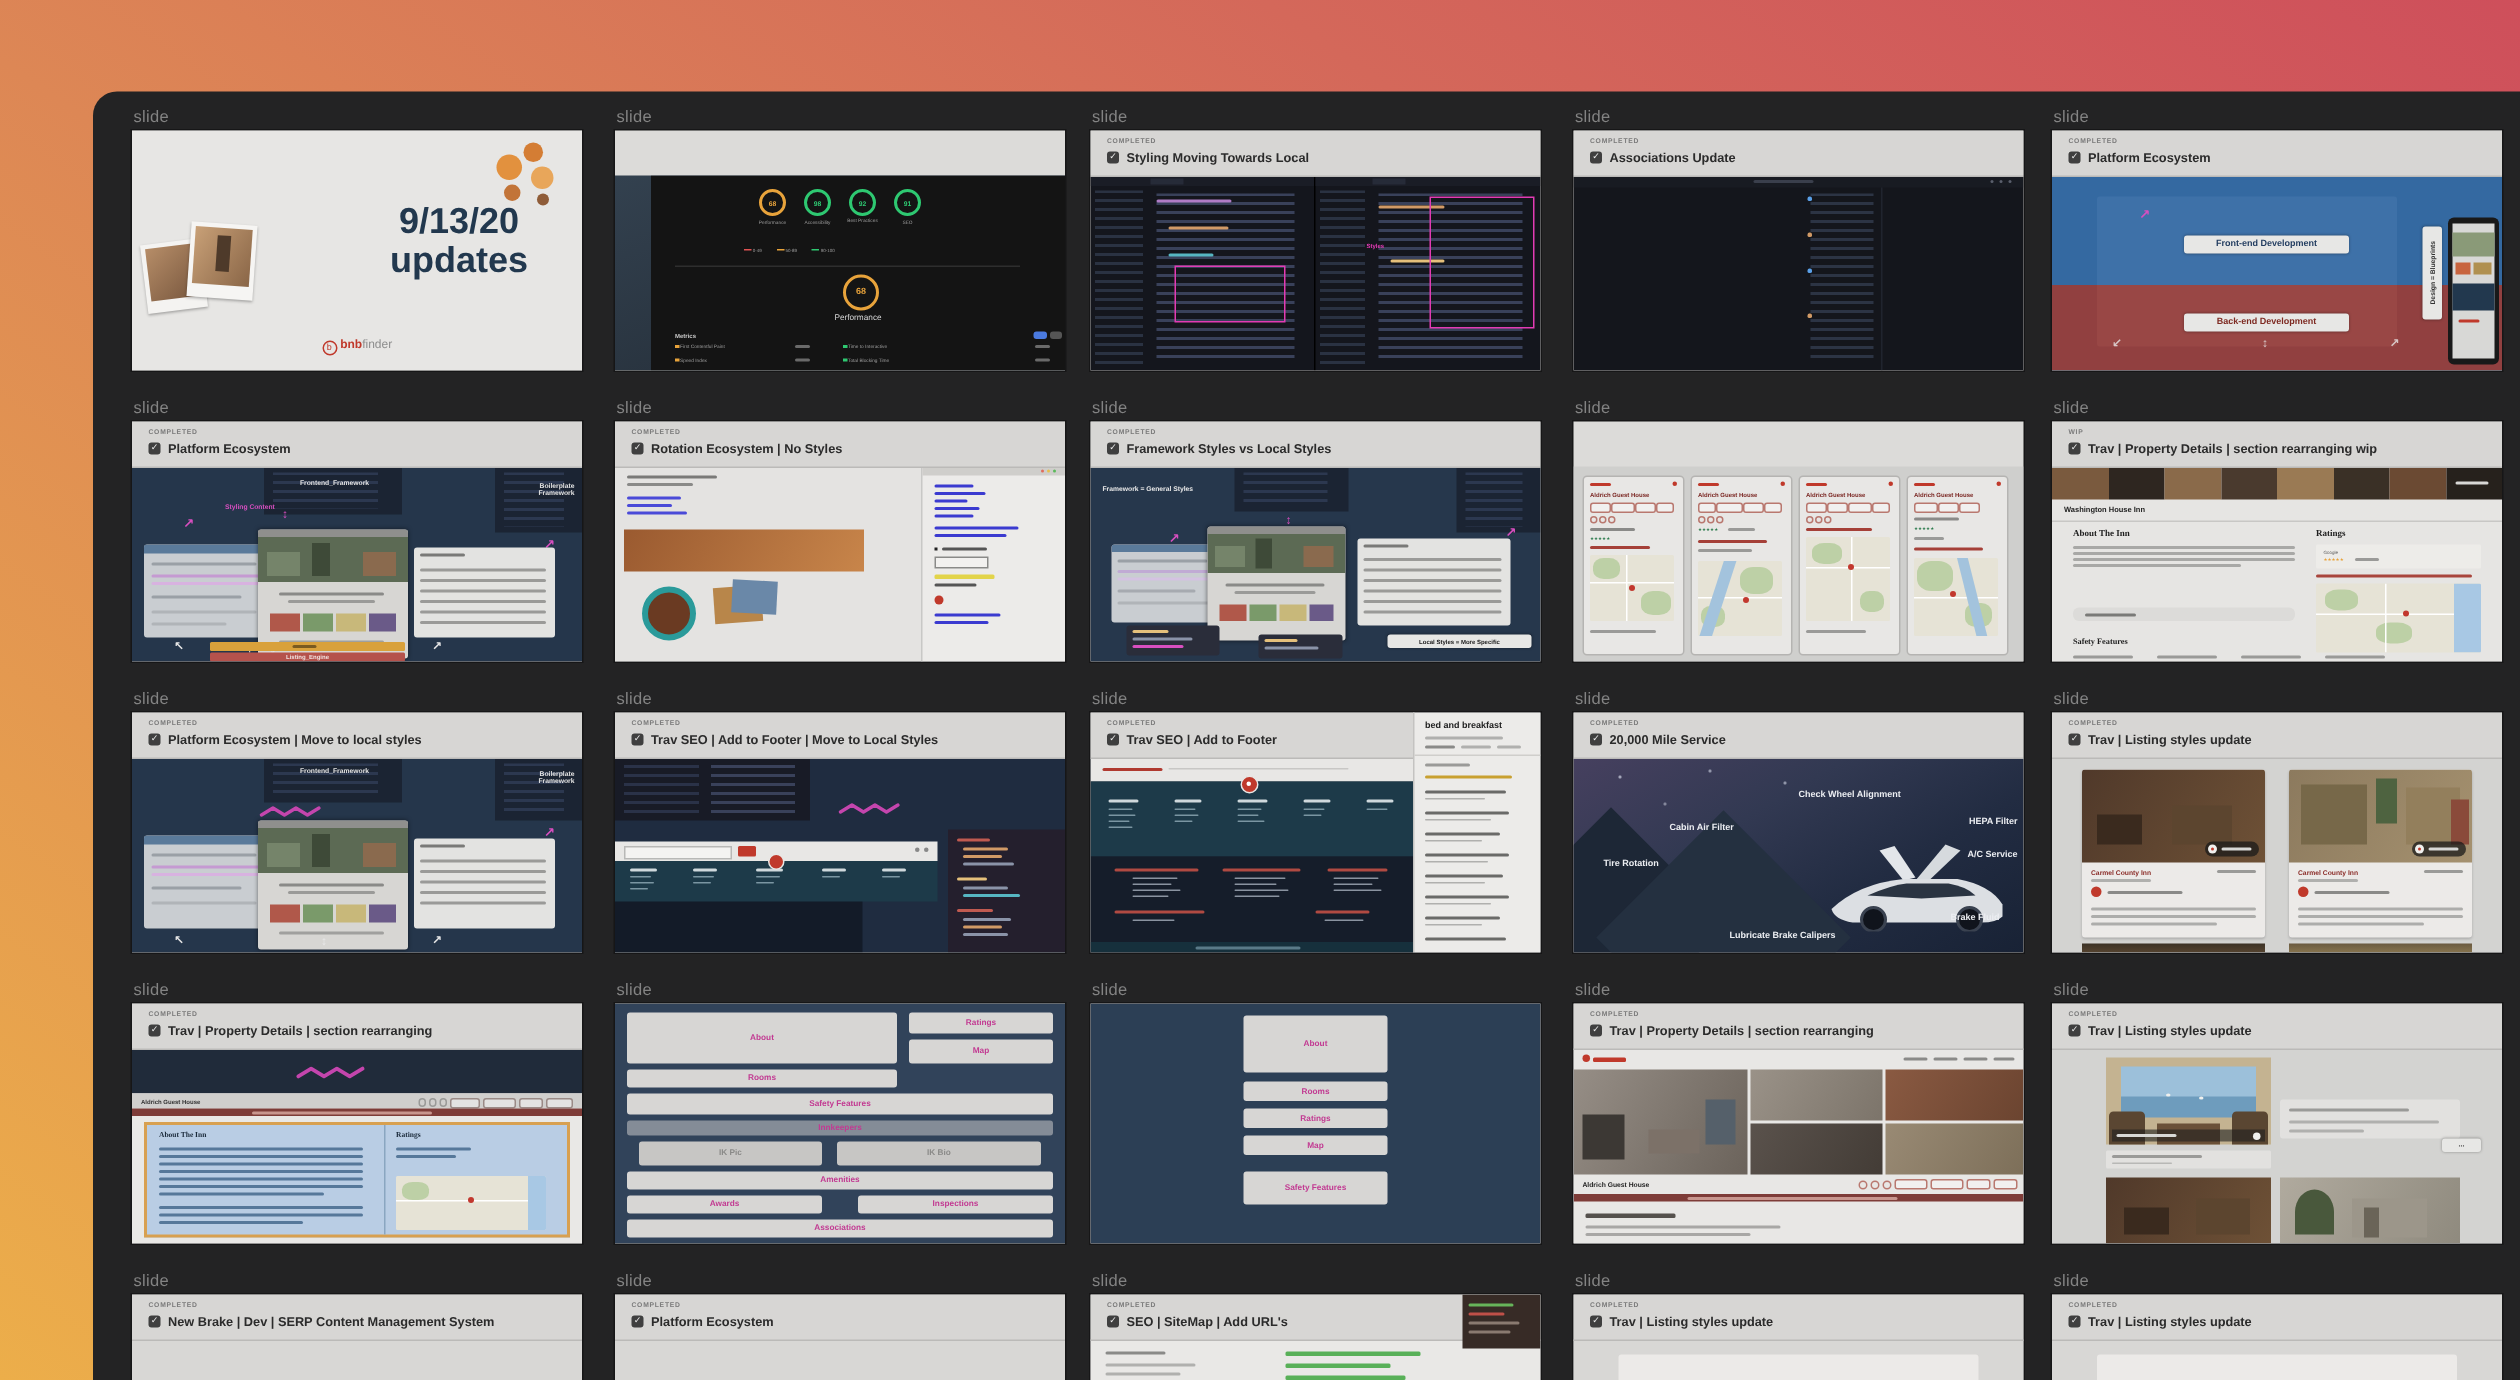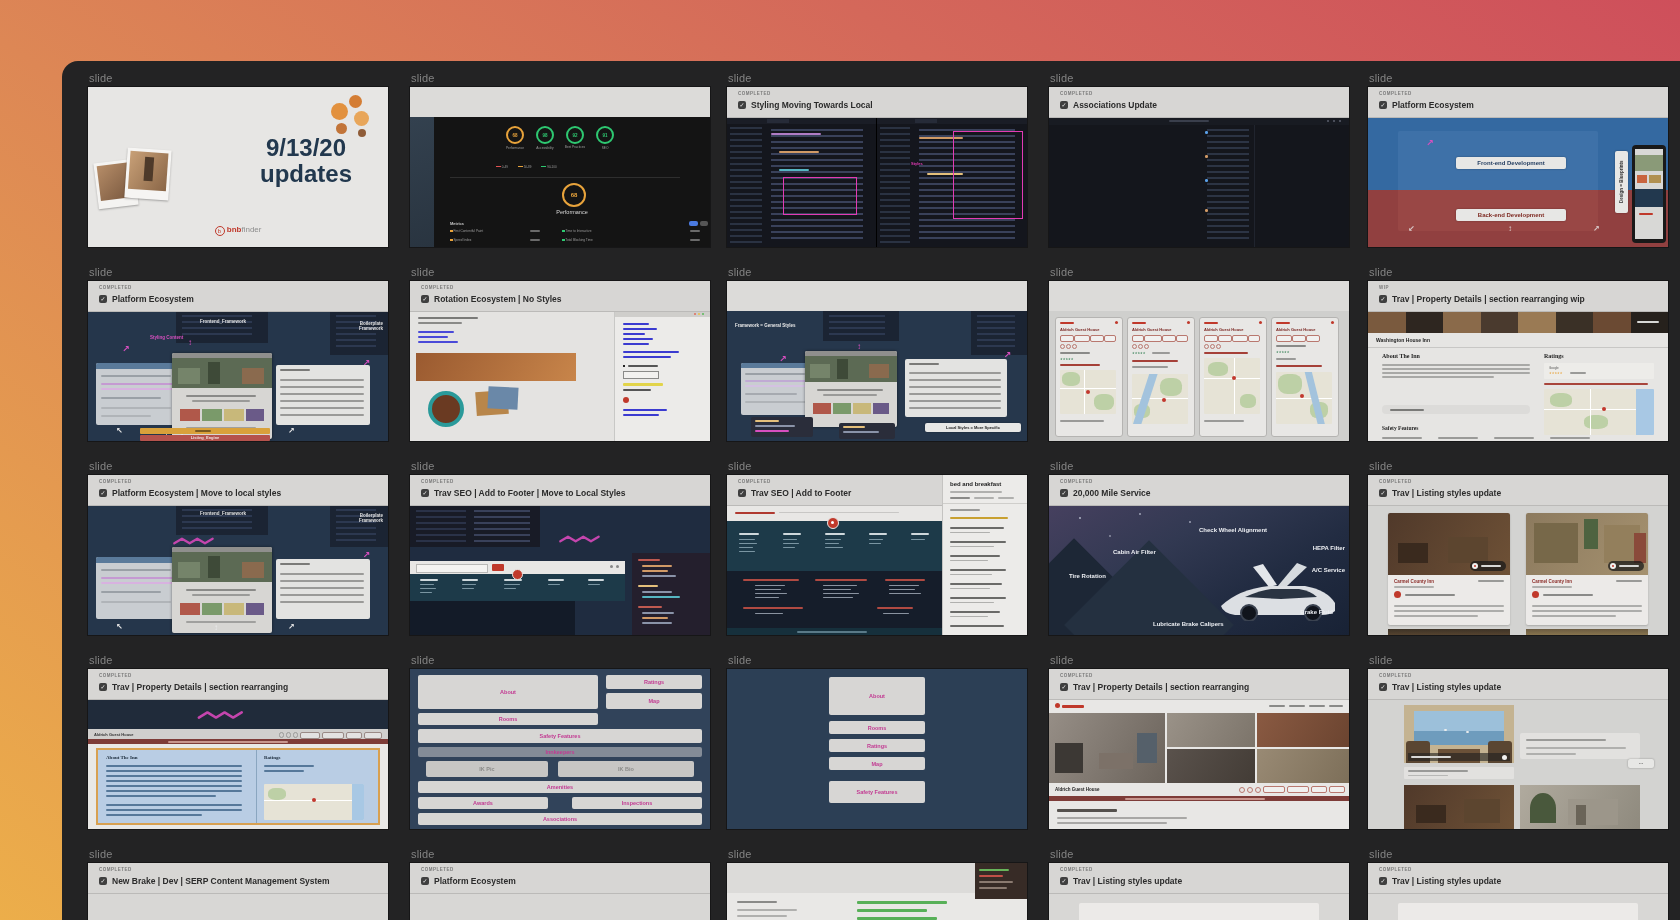--- a/index.html
+++ b/index.html
@@ -315,20 +315,27 @@
         <div class="bar" style="left:8px;top:98px;width:44px;height:1.5px;background:#3b3bd0"></div>
         <div class="bar" style="left:8px;top:103px;width:36px;height:1.5px;background:#3b3bd0"></div>
       </div>
     </div>
   </div>
 </div>
 
 <div class="cell" style="left:727px;top:281px">
   <div class="slide-label">slide</div>
   <div class="frame">
+    <div class="hdr">
+      <div class="status">COMPLETED</div>
+      <div class="trow">
+          <span class="cbx">✓</span>
+        <span class="stitle">Framework Styles vs Local Styles</span>
+        </div>
+    </div>
     <div class="body" style="background:#26374c">
       <div class="a" style="left:96px;top:0;width:76px;height:30px;background:#1b2433">
           <div class="lines" style="left:6px;top:4px;width:56px;bottom:4px;--c:#2c3850"></div>
         </div>
       <div class="a" style="right:0;top:0;width:56px;height:44px;background:#1b2433">
           <div class="lines" style="left:6px;top:4px;width:38px;bottom:4px;--c:#2c3850"></div>
         </div>
       <div class="tx" style="left:8px;top:12px;font-size:4.5px;color:#e8e8e8">Framework = General Styles</div>
       <div class="arrow" style="left:130px;top:32px;color:#d84fc0;font-size:8px">↕</div>
       <div class="arrow" style="left:52px;top:44px;color:#d84fc0;font-size:9px">↗</div>
@@ -1046,20 +1053,27 @@
         <span class="stitle">Platform Ecosystem</span>
         </div>
     </div>
     <div class="body" style="background:#d8d7d5"></div>
   </div>
 </div>
 
 <div class="cell" style="left:727px;top:863px">
   <div class="slide-label">slide</div>
   <div class="frame" style="height:160px">
+    <div class="hdr">
+      <div class="status">COMPLETED</div>
+      <div class="trow">
+          <span class="cbx">✓</span>
+        <span class="stitle">SEO | SiteMap | Add URL's</span>
+        </div>
+    </div>
     <div class="a" style="right:0;top:0;width:52px;height:36px;background:#372b26;z-index:6">
       <div class="bar" style="left:4px;top:6px;width:30px;height:2px;background:#67b45a"></div>
       <div class="bar" style="left:4px;top:12px;width:24px;height:2px;background:#c05048"></div>
       <div class="bar" style="left:4px;top:18px;width:34px;height:1.5px;background:#8a7a70"></div>
       <div class="bar" style="left:4px;top:24px;width:28px;height:1.5px;background:#8a7a70"></div>
     </div>
     <div class="body" style="background:#e9e8e6">
       <div class="bar" style="left:10px;top:8px;width:40px;height:1.5px;background:#8a8a88"></div>
       <div class="bar" style="left:130px;top:8px;width:90px;height:3px;background:#58b058"></div>
       <div class="bar" style="left:130px;top:16px;width:70px;height:3px;background:#58b058"></div>

